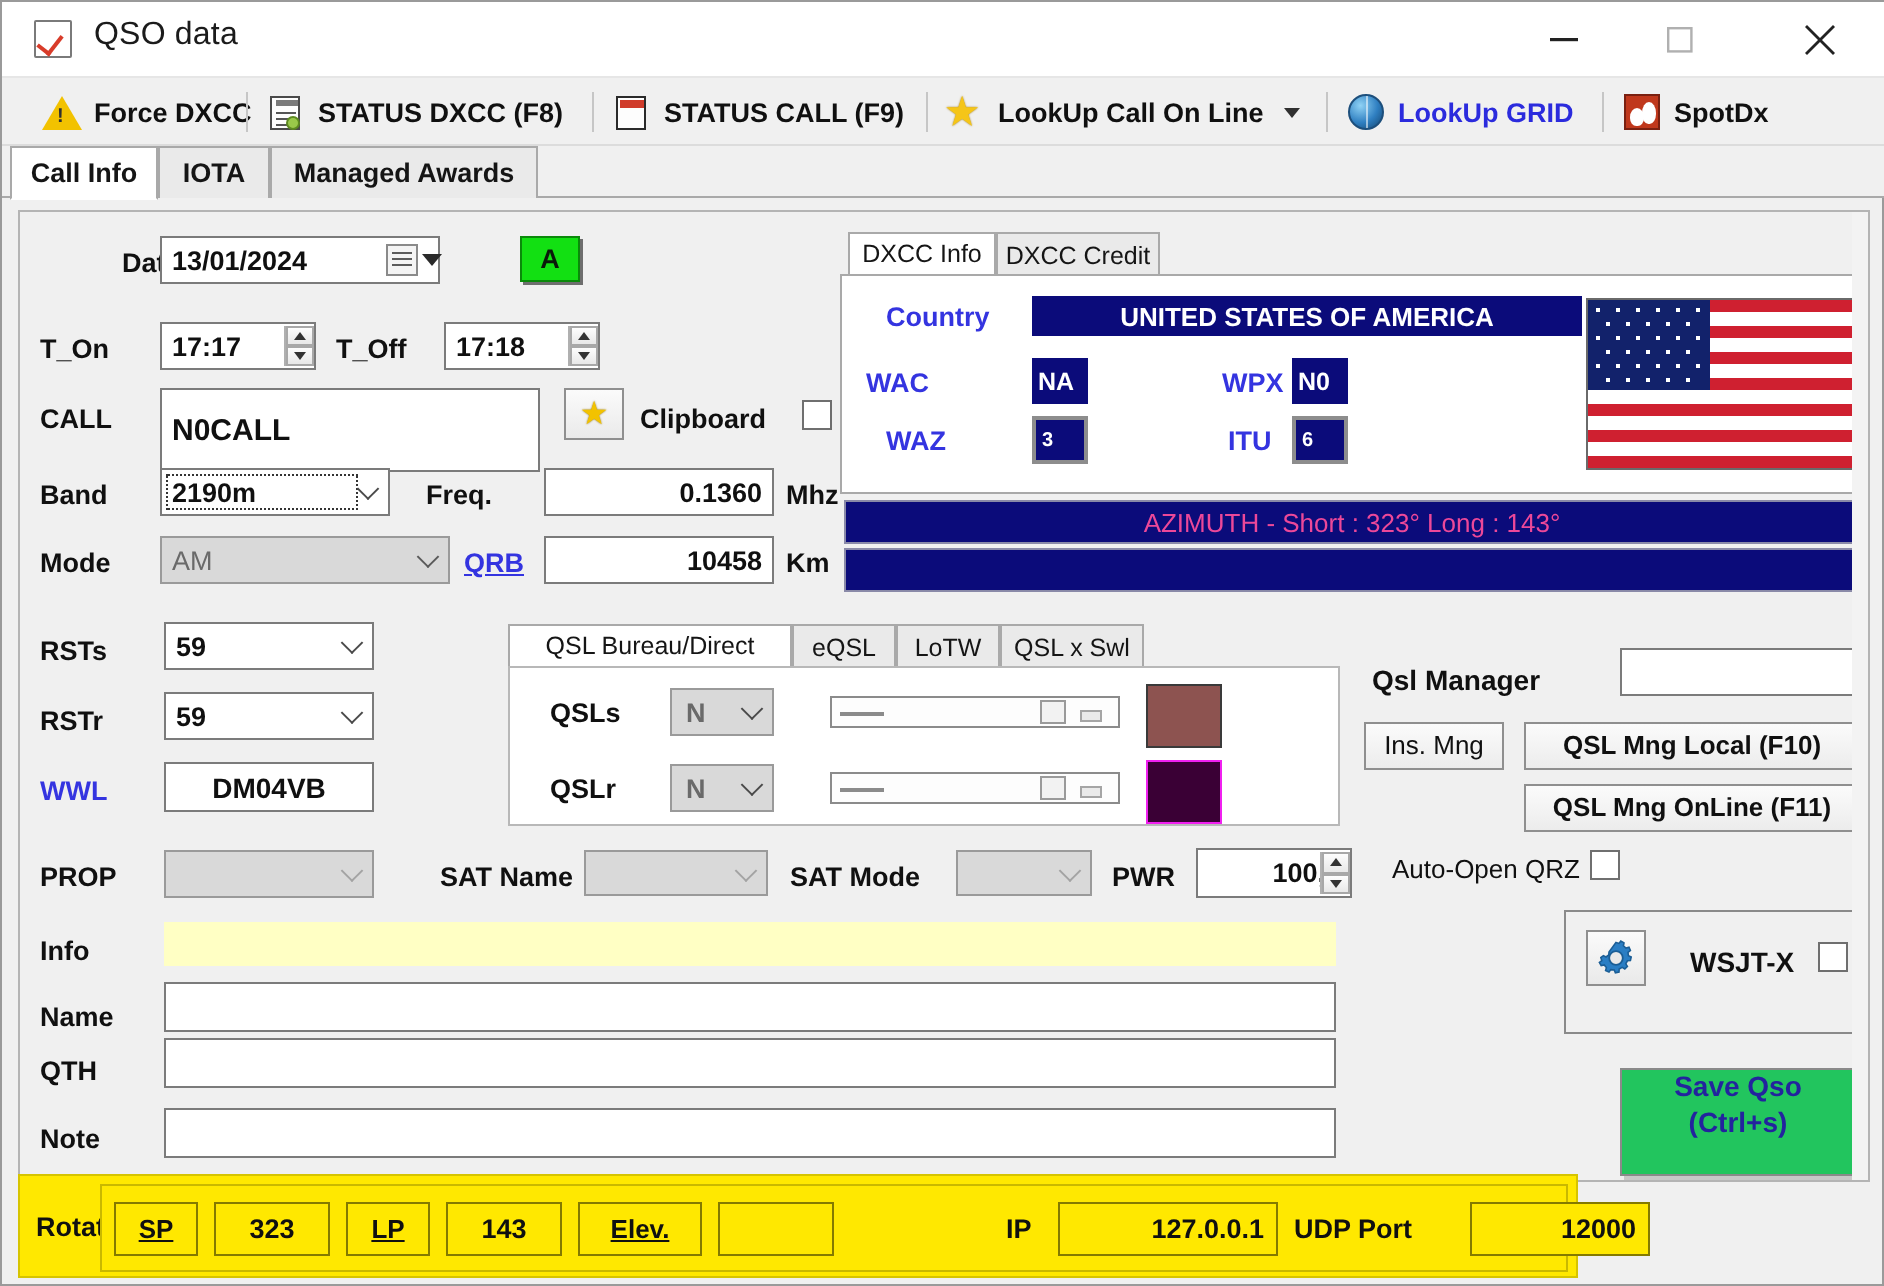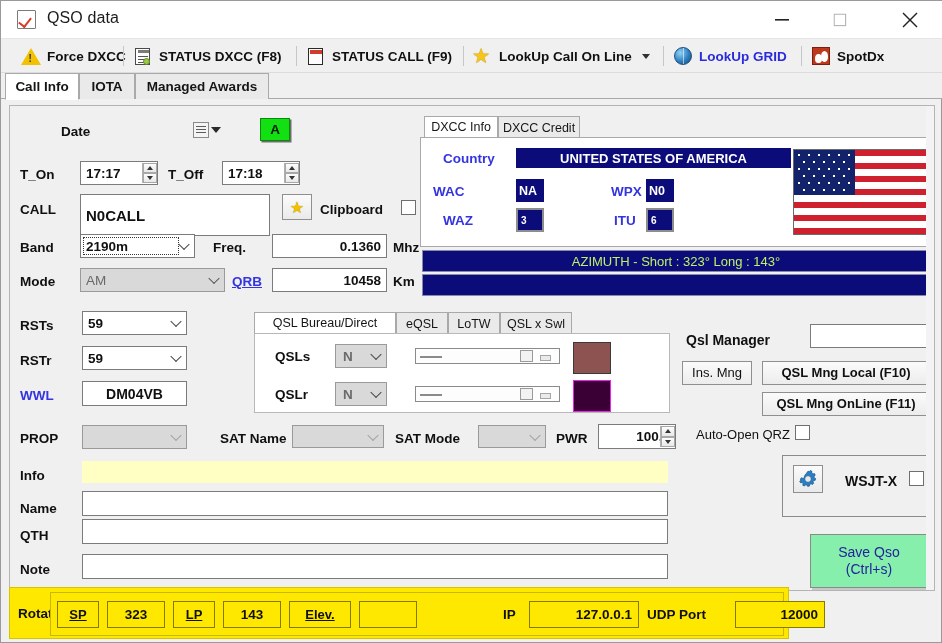--- a/index.html
+++ b/index.html
@@ -202,21 +202,21 @@
     display: flex; align-items: center; justify-content: center;
   }
   .navy-small {
     position: absolute; background: #0b0b7a; color: #ffffff;
     font-size: 12.5px; font-weight: bold;
     display: flex; align-items: center; padding-left: 3px;
     border: 2px solid #8d8d8d;
   }
   .navy-small.nb { border: none; }
   .azimuth-bar {
-    position: absolute; background: #0b0b7a; color: #bef264;
+    position: absolute; background: #0b0b7a; color: #ec4899;
     font-size: 13px; display: flex; align-items: center; justify-content: center;
     border: 1px solid #8a8aa8;
   }
   .flag { position: absolute; background: #ffffff; border: 1px solid #6a6a6a; overflow: hidden; }
   .flag .stripes { position: absolute; inset: 0; }
   .flag .stripes i { position: absolute; left: 0; width: 100%; background: #cf2030; display:block; }
   .flag .canton { position: absolute; left: 0; top: 0; width: 46%; height: 53.8%; background: #12226b; }
   .flag .canton .s { position: absolute; width: 2px; height: 2px; background: #fff; }
 
   
@@ -253,23 +253,23 @@
     font-size: 13.5px; font-weight: bold; color: #101010;
     display: flex; align-items: center; justify-content: center;
   }
   .yfield.plain { text-decoration: none; }
 
   
   .wsjt-box { position: absolute; background: #f0f0f0; border: 1px solid #8a8a8a; }
   .gear-btn { position: absolute; background: linear-gradient(#fbfbfb,#e9e9e9);
      border: 1px solid #8f8f8f; display:flex;align-items:center;justify-content:center; }
   .save-btn {
-    position: absolute; background: #86efac; border: 1px solid #8a8a8a;
-    display:flex;align-items:center;justify-content:center;
-    font-size: 14px; font-weight: normal; color: #23239e; text-align:center; line-height:1.25;
+    position: absolute; background: #22c55e; border: 1px solid #8a8a8a;
+    display:flex;align-items:flex-start;justify-content:center;
+    font-size: 14px; font-weight: bold; color: #23239e; text-align:center; line-height:1.25;
     box-shadow: 2px 2px 0 #c8c8c8;
   }
   .info-yellow { position:absolute; background:#ffffc4; }
   .greenA {
     position: absolute; background: #12e012; border: 1px solid #0a8a0a;
     font-size: 13.5px; font-weight: bold; color: #0a1a0a;
     display:flex;align-items:center;justify-content:center;
     box-shadow: 1.5px 1.5px 0 #6e6e6e;
   }
   .calbtn {
@@ -385,20 +385,23 @@
       <span>IOTA</span>
     </div>
     <div class="tab" style="left:134px; width:134px;">
       <span>Managed Awards</span>
     </div>
   </div>
 
   <div class="panel">
 
     <div class="lbl" style="left:10px; top:18px;padding-left:41px;">Date</div>
+    <div class="tinput" style="left:70px; top:12px; width:140px; height:24px;">
+      <span>13/01/2024</span>
+    </div>
     <div class="calbtn" style="left:183px; top:16px;">
         <i style="top:3px"></i>
         <i style="top:6px"></i>
         <i style="top:9px"></i>
       </div>
     <div class="vcaret" style="left:201px; top:21px;"></div>
     <div class="greenA" style="left:250px; top:12px; width:30px; height:23px;">A</div>
 
     <div class="lbl" style="left:10px; top:61px;">T_On</div>
     <div class="tinput" style="left:70px; top:55px; width:78px; height:24px;">

